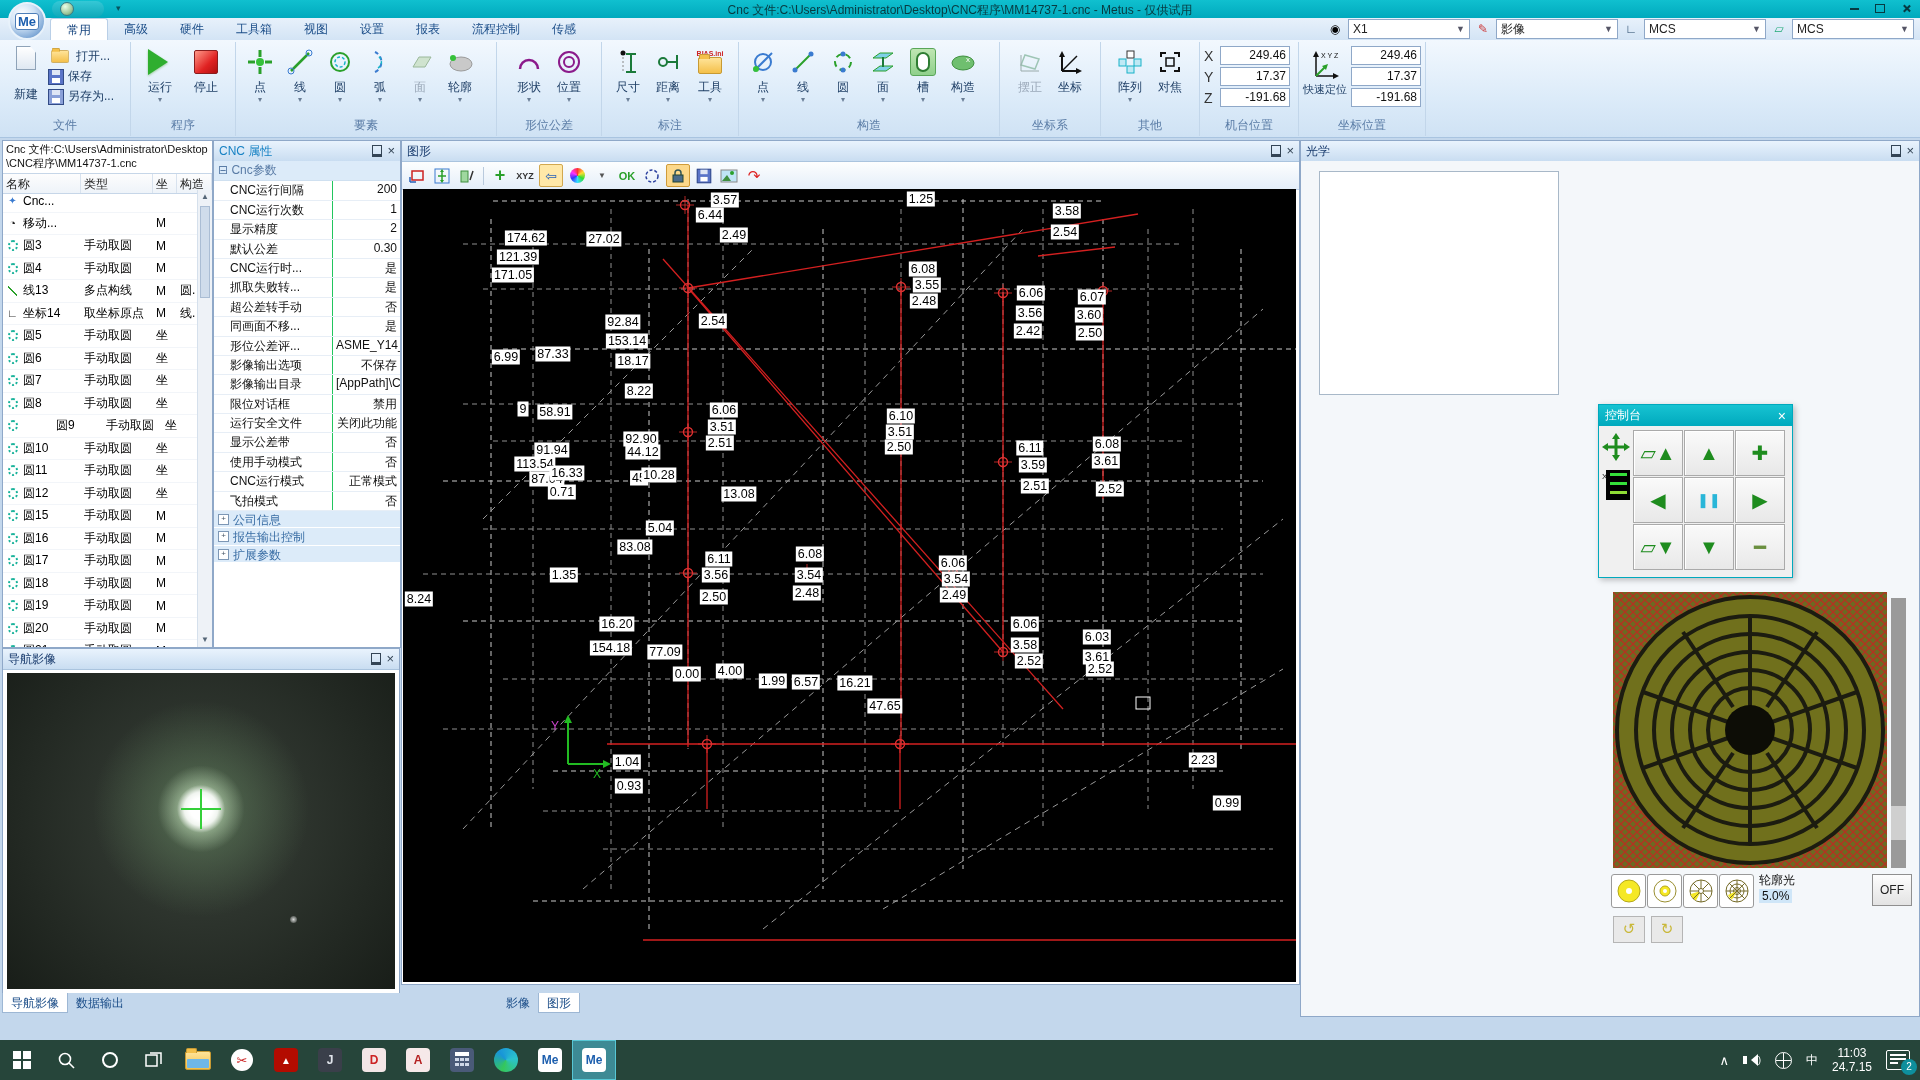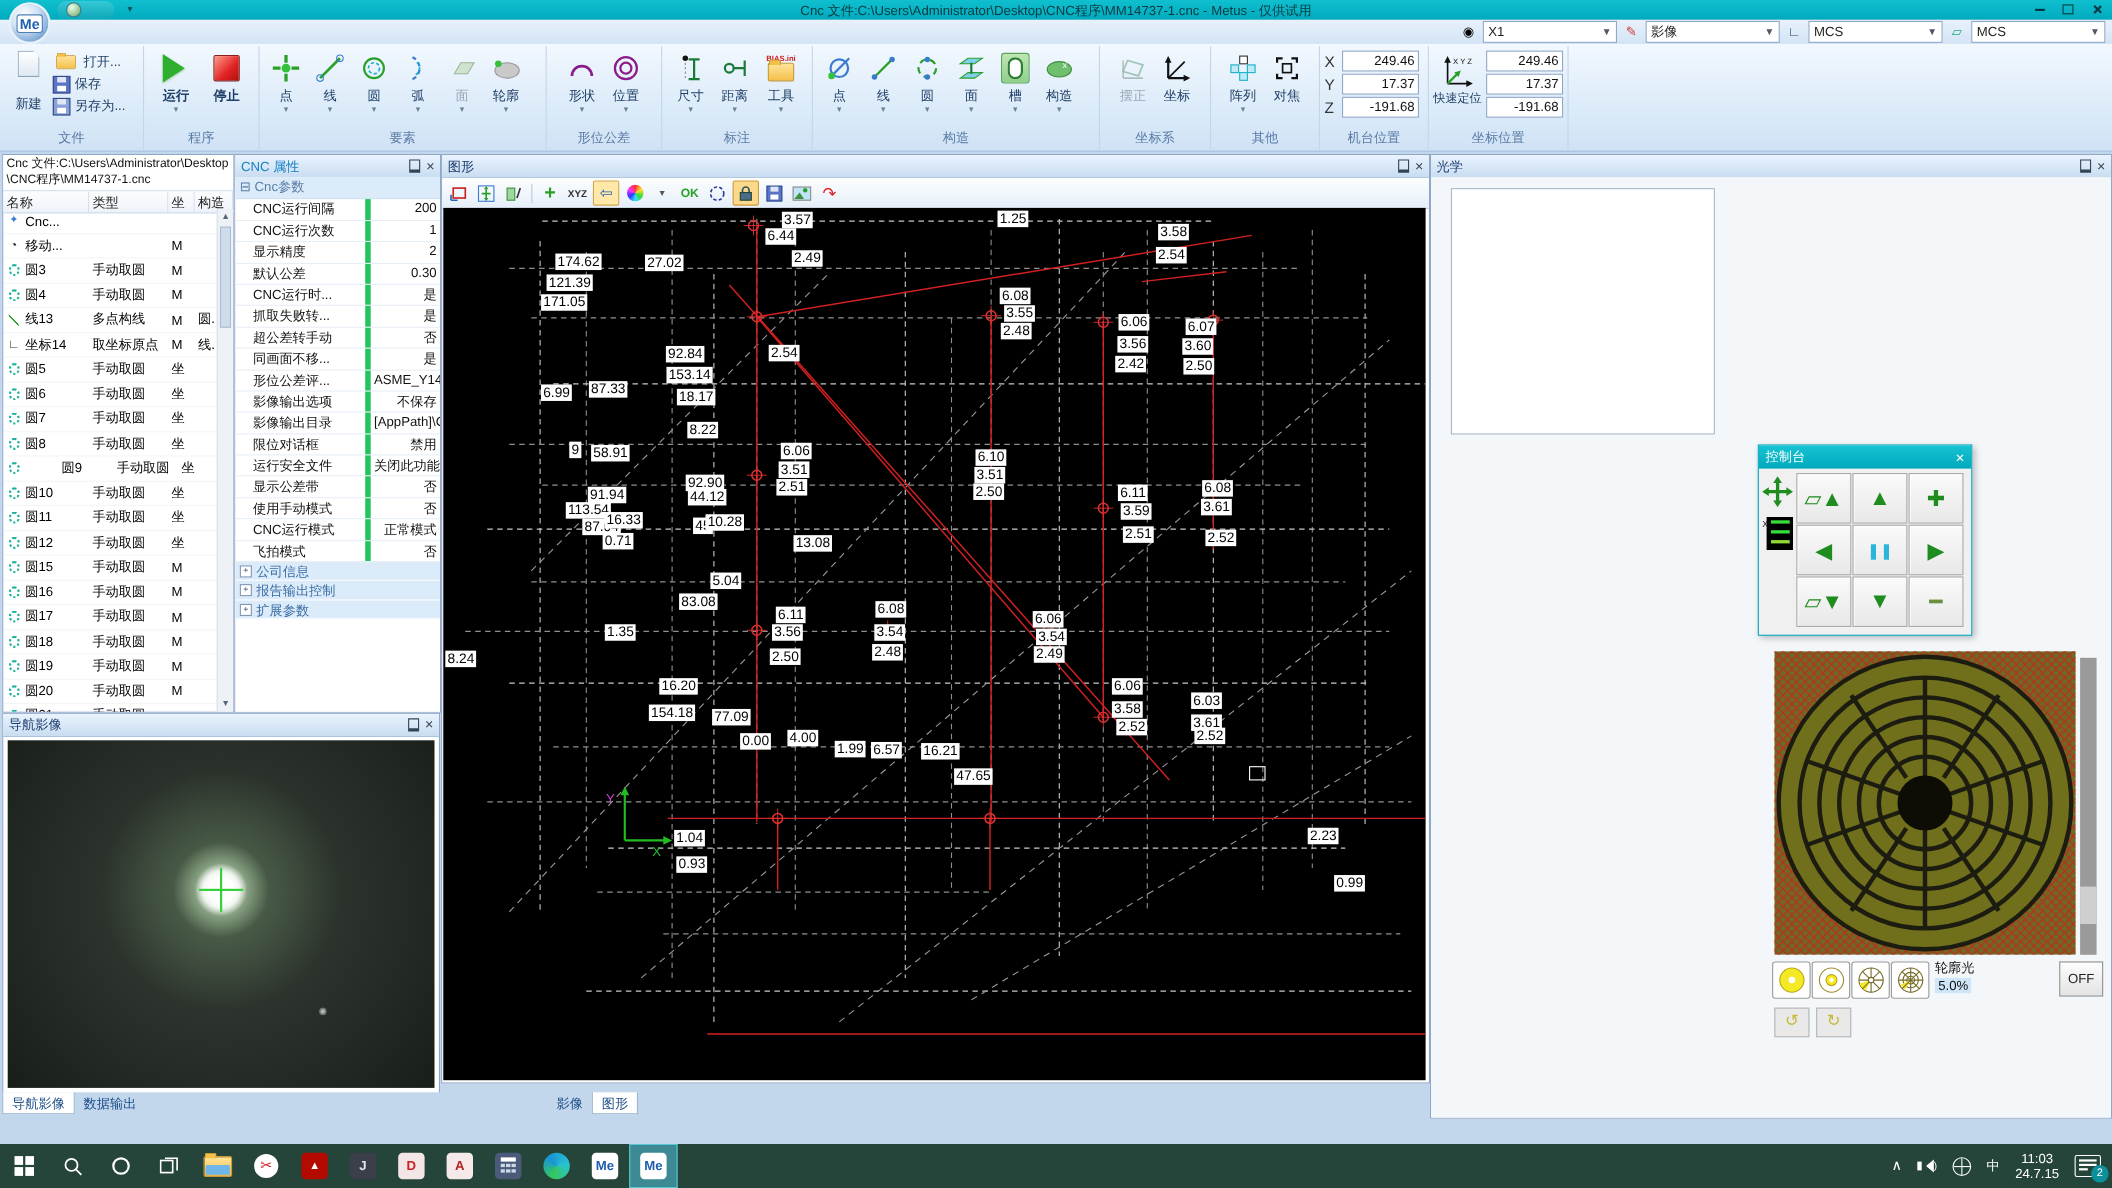--- a/index.html
+++ b/index.html
@@ -76,21 +76,21 @@
   .ci{width:11px;height:11px;border-radius:50%;border:2px dotted #18b29a;}
   .li{width:12px;height:12px;background:linear-gradient(45deg,transparent 45%,#2aa02a 45%,#2aa02a 55%,transparent 55%);}
   .ax{color:#333;font-size:11px;} .mv{color:#222;font-size:11px;} .cn{color:#3a7bd0;font-size:10px;}
   #tree-scroll{position:absolute;right:0;top:49px;bottom:0;width:14px;background:#eef2f7;border-left:1px solid #d5e0ec;}
   .sarr{height:14px;text-align:center;font-size:8px;color:#567;line-height:14px;}
   #tree-thumb{position:absolute;left:2px;right:2px;top:16px;height:90px;background:#cfdceb;border:1px solid #aabdd4;}
   #tree-scroll .down{position:absolute;bottom:0;left:0;right:0;}
   
   #prop-body{position:absolute;top:20px;bottom:0;left:0;right:0;background:#fff;overflow:hidden;}
   .prow{display:flex;height:18.4px;border-bottom:1px solid #e7eef6;color:#111;}
-  .prow .pn{width:100px;padding:1px 2px 0 16px;border-right:5px solid #22c55e;overflow:hidden;white-space:nowrap;}
+  .prow .pn{width:100px;padding:1px 2px 0 16px;border-right:1px solid #22c55e;overflow:hidden;white-space:nowrap;}
   .prow .pv{flex:1;padding:1px 3px 0 3px;overflow:hidden;white-space:nowrap;text-align:right;}
   .pgroup{height:18.4px;background:#dcebf9;color:#5a7ca6;padding:1px 2px 0 4px;border-bottom:1px solid #cfe0f0;}
   .psec{height:15.4px;background:#dcebf9;color:#3a6ea5;padding:1px 2px 0 4px;border-bottom:1px solid #fff;display:flex;gap:4px;}
   .expbox{width:9px;height:9px;border:1px solid #7d97b5;background:#fff;font-size:8px;line-height:7px;text-align:center;margin-top:2px;color:#456;}
   
   #gfx-toolbar{height:27px;background:linear-gradient(#fdfefe,#e4eef9);border-bottom:1px solid #c2d4e8;
     display:flex;align-items:center;gap:3px;padding:0 4px;}
   .gtb{width:22px;height:21px;display:flex;align-items:center;justify-content:center;border-radius:2px;}
   .gtb.hl{background:#ffe8a8;border:1px solid #d2a84f;}
   .gtb.hl2{background:#fcd88a;border:1px solid #cf9b3a;}
@@ -193,20 +193,31 @@
       <div class="winbtn">
           <div class="x"></div>
         </div>
     </div>
   </div>
   <div id="app-logo">
       <span>Me</span>
     </div>
 
   <div id="menubar">
+    <div id="menu-tabs">
+        <div class="mtab active">常用</div>
+        <div class="mtab">高级</div>
+        <div class="mtab">硬件</div>
+        <div class="mtab">工具箱</div>
+        <div class="mtab">视图</div>
+        <div class="mtab">设置</div>
+        <div class="mtab">报表</div>
+        <div class="mtab">流程控制</div>
+        <div class="mtab">传感</div>
+      </div>
     <div id="menu-right">
       <div class="mr-ico">◉</div>
       <div class="dd">
           <span>X1</span>
           <span class="caret">▼</span>
         </div>
       <div class="mr-ico" style="color:#c33;">✎</div>
       <div class="dd">
           <span>影像</span>
           <span class="caret">▼</span>
@@ -246,21 +257,21 @@
           <div class="srow">
               <div class="floppy" style="background:#8aa0d8;"></div>
               <span>另存为...</span>
             </div>
         </div>
       </div>
       <div class="rgroup-label">文件</div>
     </div>
 
     <div class="rgroup" style="width:96px;">
-      <div class="ritems" style="justify-content:center;gap:6px;font-weight:bold;">
+      <div class="ritems" style="justify-content:center;gap:6px;">
         <div class="ritem">
           <div class="ic">
               <div class="play"></div>
             </div>
           <div class="cap">运行</div>
             <div class="drop">▾</div>
         </div>
         <div class="ritem">
           <div class="ic">
               <div class="stopsq"></div>

